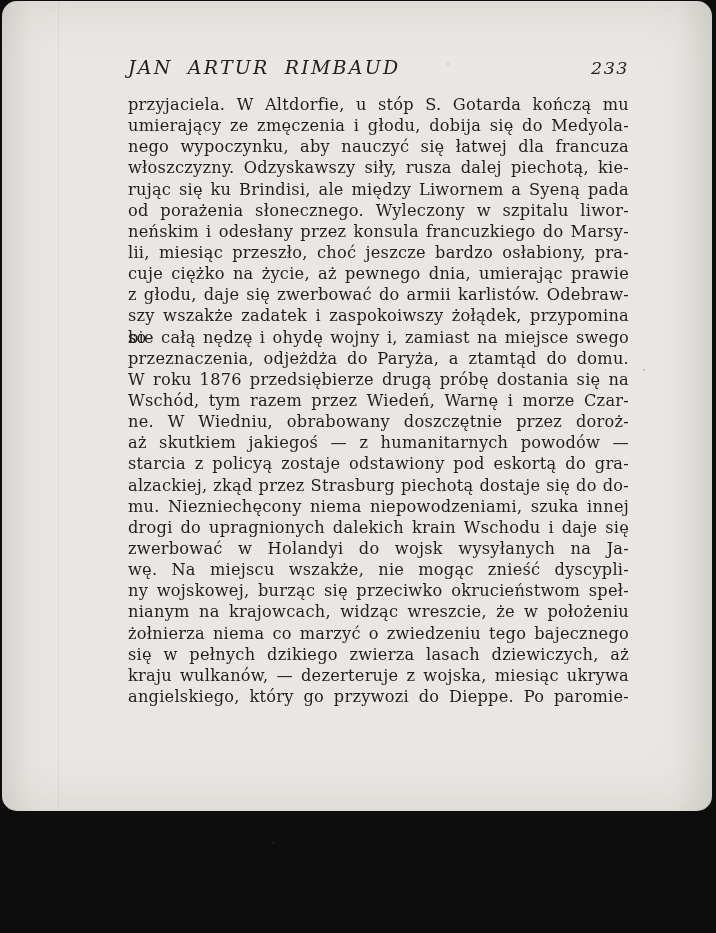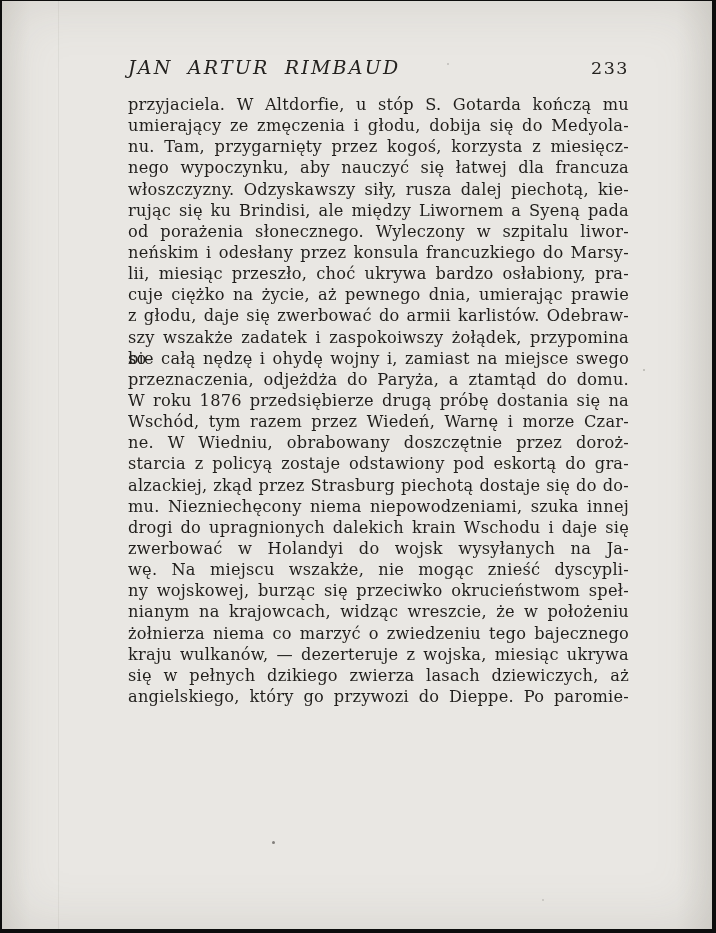--- a/index.html
+++ b/index.html
@@ -8,25 +8,26 @@
     --ink:#211f1c;
     --edge:#0d0d0d;
   }
   html,body{margin:0;padding:0;}
   body{
     width:716px;height:933px;position:relative;overflow:hidden;
     background:var(--edge);
     font-family:"DejaVu Serif","Liberation Serif",serif;
   }
   .paper{
-    position:absolute;left:2px;top:1px;width:710px;height:928px;
+    position:absolute;left:2px;top:1px;width:710px;height:810px;
     background:
       linear-gradient(90deg, var(--paper-edge) 0%, var(--paper) 4%, var(--paper) 95%, #dbd9d4 100%),
       var(--paper);
     box-shadow:inset 0 0 55px rgba(120,115,105,0.18);
+    border-radius:15px;
   }
   .fold-line{
     position:absolute;left:56px;top:0;width:1px;height:100%;
     background:rgba(90,85,78,0.08);
   }
   .speck{position:absolute;border-radius:50%;background:rgba(45,42,38,0.55);}
   .content{
     position:absolute;left:126px;top:55px;width:501px;
     color:var(--ink);
   }
@@ -36,20 +37,21 @@
   }
   .page-title{
     font-style:italic;
     font-size:19px;
     letter-spacing:2.2px;
     word-spacing:7px;
     color:#24221f;
     white-space:nowrap;
   }
   .page-number{
+    font-style:italic;
     font-size:17.5px;
     letter-spacing:1.5px;
     color:#24221f;
   }
   .text-block{
     margin-top:4px;
   }
   .line{
     font-size:16.2px;
     line-height:21.15px;
@@ -73,42 +75,42 @@
   <div class="speck" style="left:540px;top:898px;width:2px;height:2px;opacity:.35;"></div>
 
   <div class="content">
     <div class="header-row">
       <span class="page-title">JAN ARTUR RIMBAUD</span>
       <span class="page-number">233</span>
     </div>
     <div class="text-block">
       <div class="line">przyjaciela. W Altdorfie, u stóp S. Gotarda kończą mu</div>
       <div class="line">umierający ze zmęczenia i głodu, dobija się do Medyola-</div>
-      <div class="line">nu. Tam, przygarnięty przez kogoś, korzysta z miesięcz-</div>
       <div class="line">nego wypoczynku, aby nauczyć się łatwej dla francuza</div>
       <div class="line">włoszczyzny. Odzyskawszy siły, rusza dalej piechotą, kie-</div>
       <div class="line">rując się ku Brindisi, ale między Liwornem a Syeną pada</div>
       <div class="line">od porażenia słonecznego. Wyleczony w szpitalu liwor-</div>
       <div class="line">neńskim i odesłany przez konsula francuzkiego do Marsy-</div>
-      <div class="line">lii, miesiąc przeszło, choć ukrywa bardzo osłabiony, pra-</div>
+      <div class="line">lii, miesiąc przeszło, choć jeszcze bardzo osłabiony, pra-</div>
       <div class="line">cuje ciężko na życie, aż pewnego dnia, umierając prawie</div>
       <div class="line">z głodu, daje się zwerbować do armii karlistów. Odebraw-</div>
       <div class="line">szy wszakże zadatek i zaspokoiwszy żołądek, przypomina so-</div>
       <div class="line">bie całą nędzę i ohydę wojny i, zamiast na miejsce swego</div>
       <div class="line">przeznaczenia, odjeżdża do Paryża, a ztamtąd do domu.</div>
       <div class="line">W roku 1876 przedsiębierze drugą próbę dostania się na</div>
       <div class="line">Wschód, tym razem przez Wiedeń, Warnę i morze Czar-</div>
       <div class="line">ne. W Wiedniu, obrabowany doszczętnie przez doroż-</div>
+      <div class="line">aż skutkiem jakiegoś — z humanitarnych powodów —</div>
       <div class="line">starcia z policyą zostaje odstawiony pod eskortą do gra-</div>
       <div class="line">alzackiej, zkąd przez Strasburg piechotą dostaje się do do-</div>
       <div class="line">mu. Niezniechęcony niema niepowodzeniami, szuka innej</div>
       <div class="line">drogi do upragnionych dalekich krain Wschodu i daje się</div>
       <div class="line">zwerbować w Holandyi do wojsk wysyłanych na Ja-</div>
       <div class="line">wę. Na miejscu wszakże, nie mogąc znieść dyscypli-</div>
       <div class="line">ny wojskowej, burząc się przeciwko okrucieństwom speł-</div>
       <div class="line">nianym na krajowcach, widząc wreszcie, że w położeniu</div>
       <div class="line">żołnierza niema co marzyć o zwiedzeniu tego bajecznego</div>
+      <div class="line">się w pełnych dzikiego zwierza lasach dziewiczych, aż</div>
       <div class="line">kraju wulkanów, — dezerteruje z wojska, miesiąc ukrywa</div>
-      <div class="line">się w pełnych dzikiego zwierza lasach dziewiczych, aż</div>
       <div class="line">angielskiego, który go przywozi do Dieppe. Po paromie-</div>
     </div>
   </div>
 </div>
 
 </body></html>

